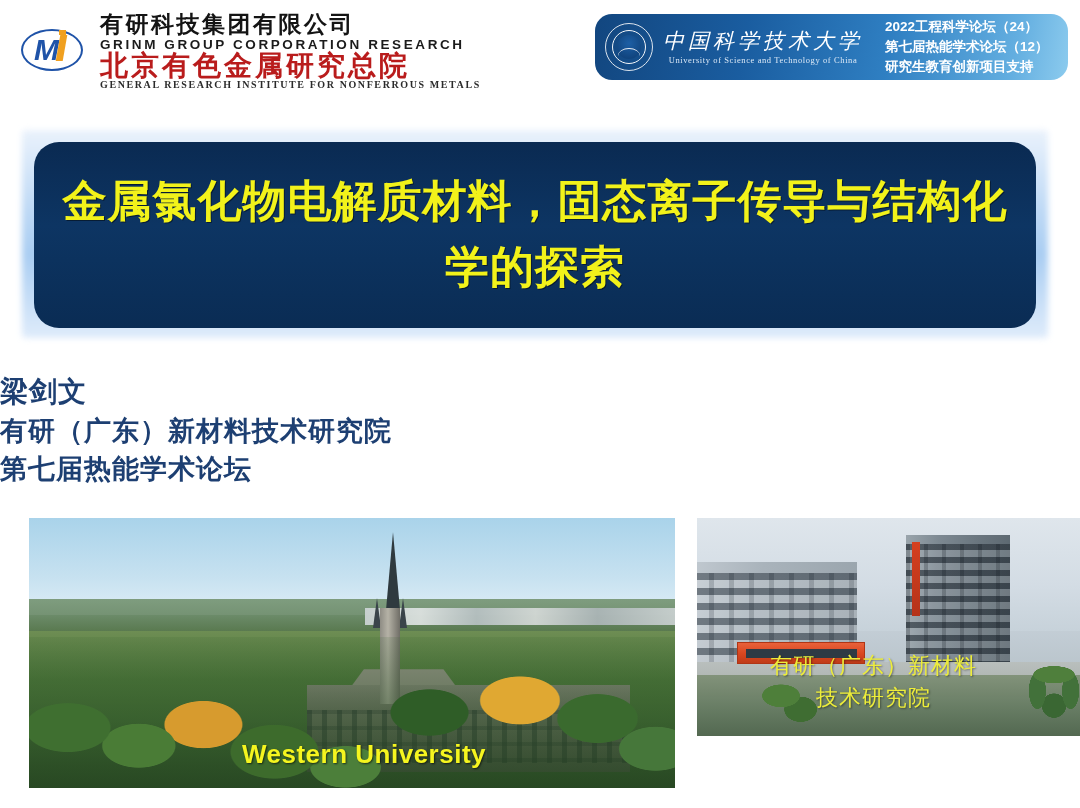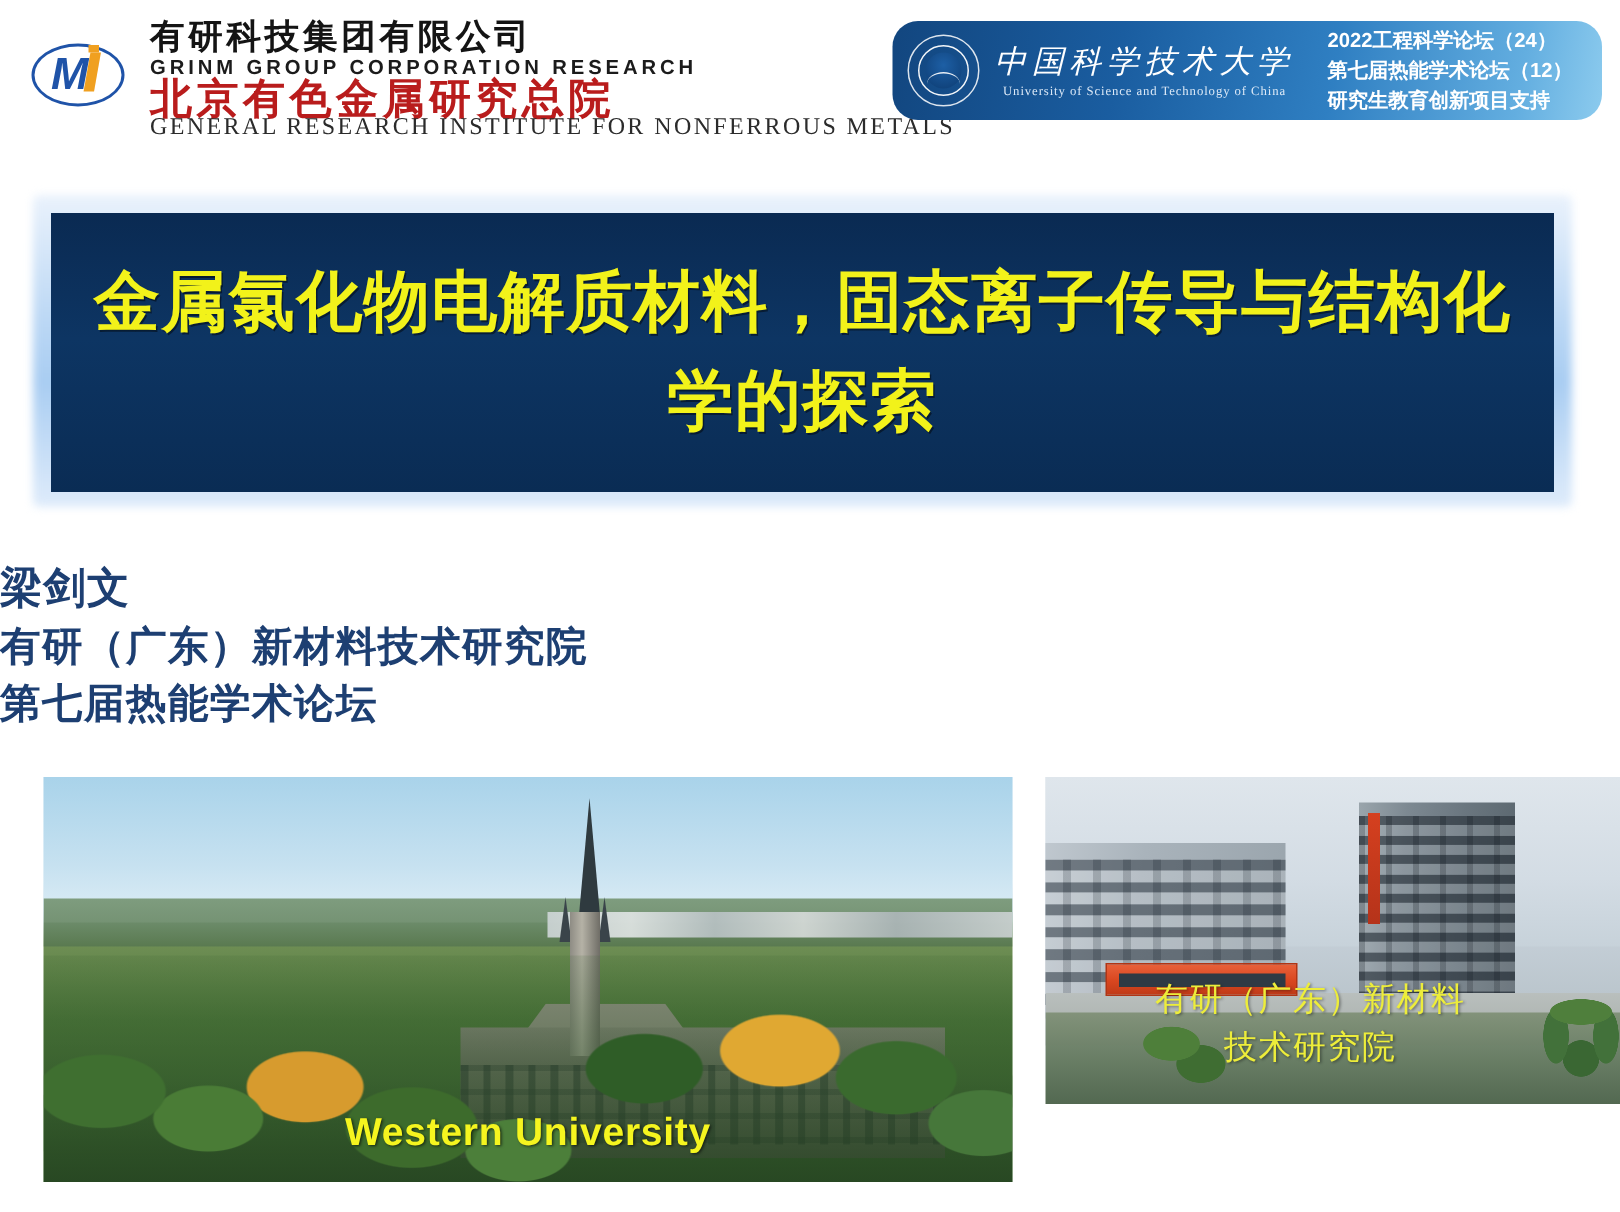--- a/index.html
+++ b/index.html
@@ -90,22 +90,22 @@
   .grinm-cn2 {
     font-size: 28px;
     font-weight: 700;
     color: #b91c1c;
     letter-spacing: 3px;
     line-height: 25px;
     white-space: nowrap;
     font-family: "Liberation Sans", sans-serif;
   }
   .grinm-en2 {
-    font-size: 16px;
-    font-weight: 400;
+    font-size: 10px;
+    font-weight: 700;
     color: #2b2b2b;
     letter-spacing: 1.6px;
     line-height: 13px;
     white-space: nowrap;
     font-family: "Liberation Serif", serif;
   }
 
   
   #ustc-banner {
     position: absolute;
@@ -197,20 +197,21 @@
   #title-box {
     position: absolute;
     left: 34px; top: 142px;
     width: 1002px; height: 186px;
     background: linear-gradient(180deg, #0a2a52 0%, #0d3563 45%, #0a2c54 100%);
     display: flex;
     align-items: center;
     justify-content: center;
     box-sizing: border-box;
     padding: 4px 24px;
+    border-radius: 25px;
   }
   #title-text {
     font-family: "Liberation Serif", serif;
     font-size: 44px;
     font-weight: 700;
     color: #f2f21a;
     text-align: center;
     line-height: 66px;
     letter-spacing: 1px;
     text-shadow: 1px 1px 0 rgba(0,0,0,.45);
@@ -339,20 +340,21 @@
     position: absolute;
     left: 0; bottom: 18px;
     width: 646px;
     text-align: center;
     font-family: "Liberation Sans", sans-serif;
     font-size: 26px;
     font-weight: 700;
     color: #f5f51f;
     text-shadow: 1px 1px 2px rgba(0,0,0,.6);
     letter-spacing: .5px;
+    padding-left: 12px;
   }
 
   #photo-right {
     left: 697px; top: 518px;
     width: 353px; height: 218px;
     background: linear-gradient(180deg, #d5dde4 0%, #c9d3dc 40%, #b9c4cb 70%, #8d9a8a 100%);
     padding-left: 48px;
   }
   #photo-right .rsky {
     position:absolute; left:0; top:0; width:100%; height:52%;

